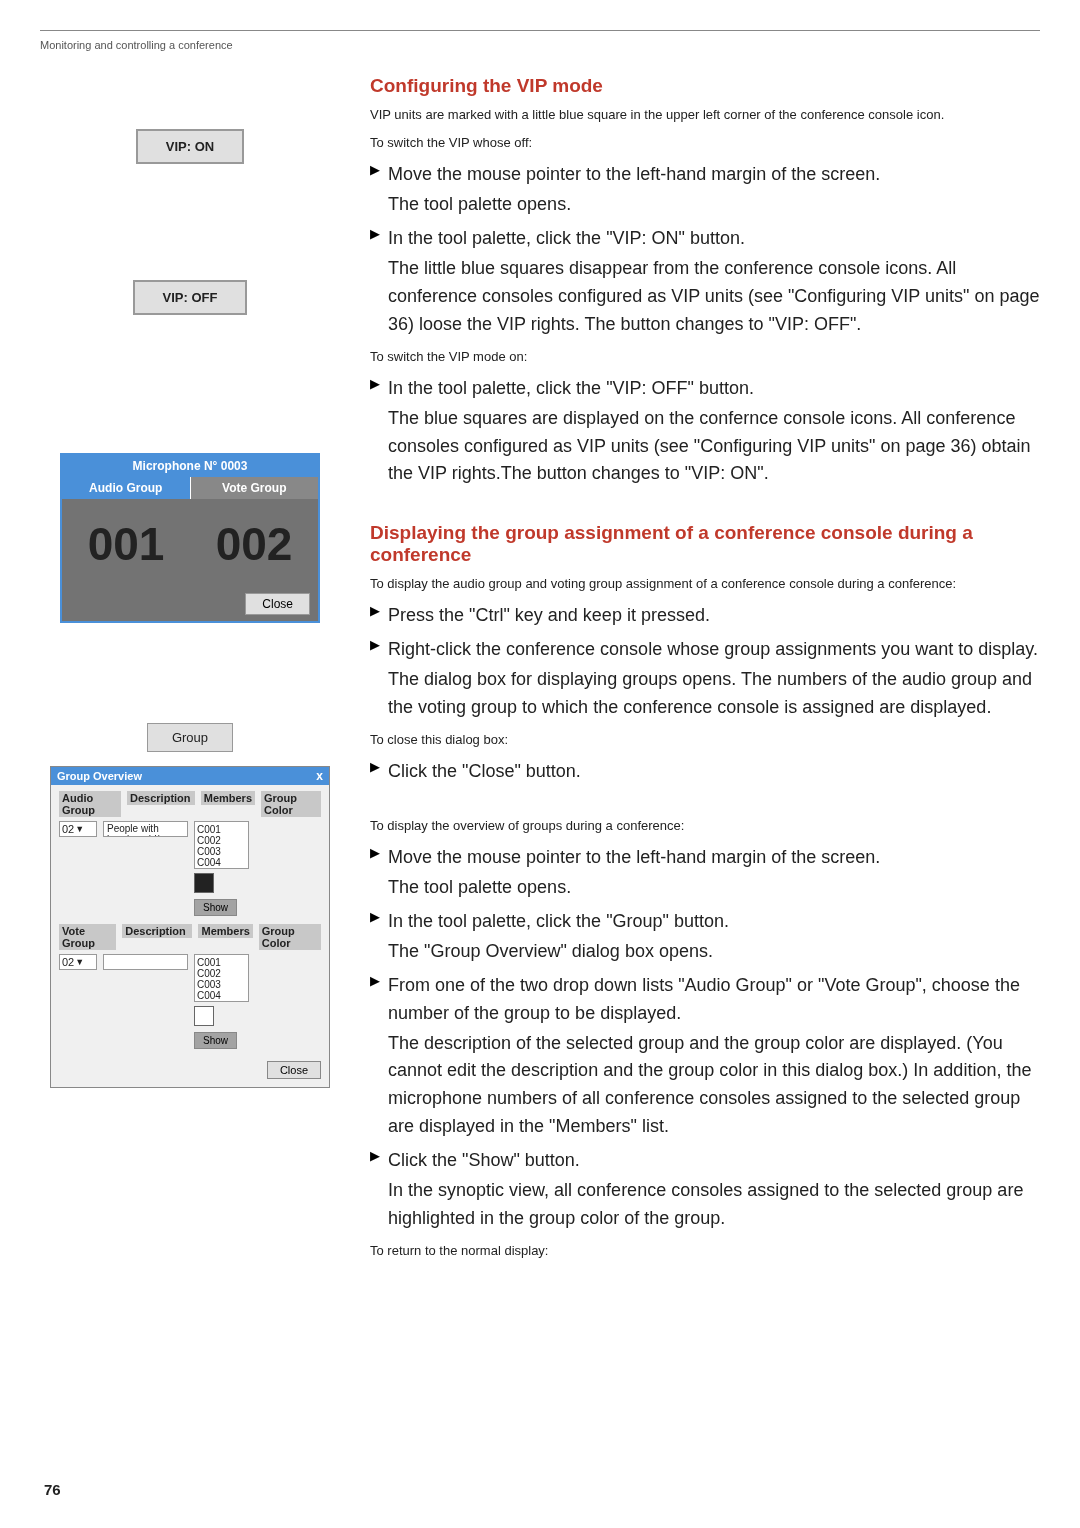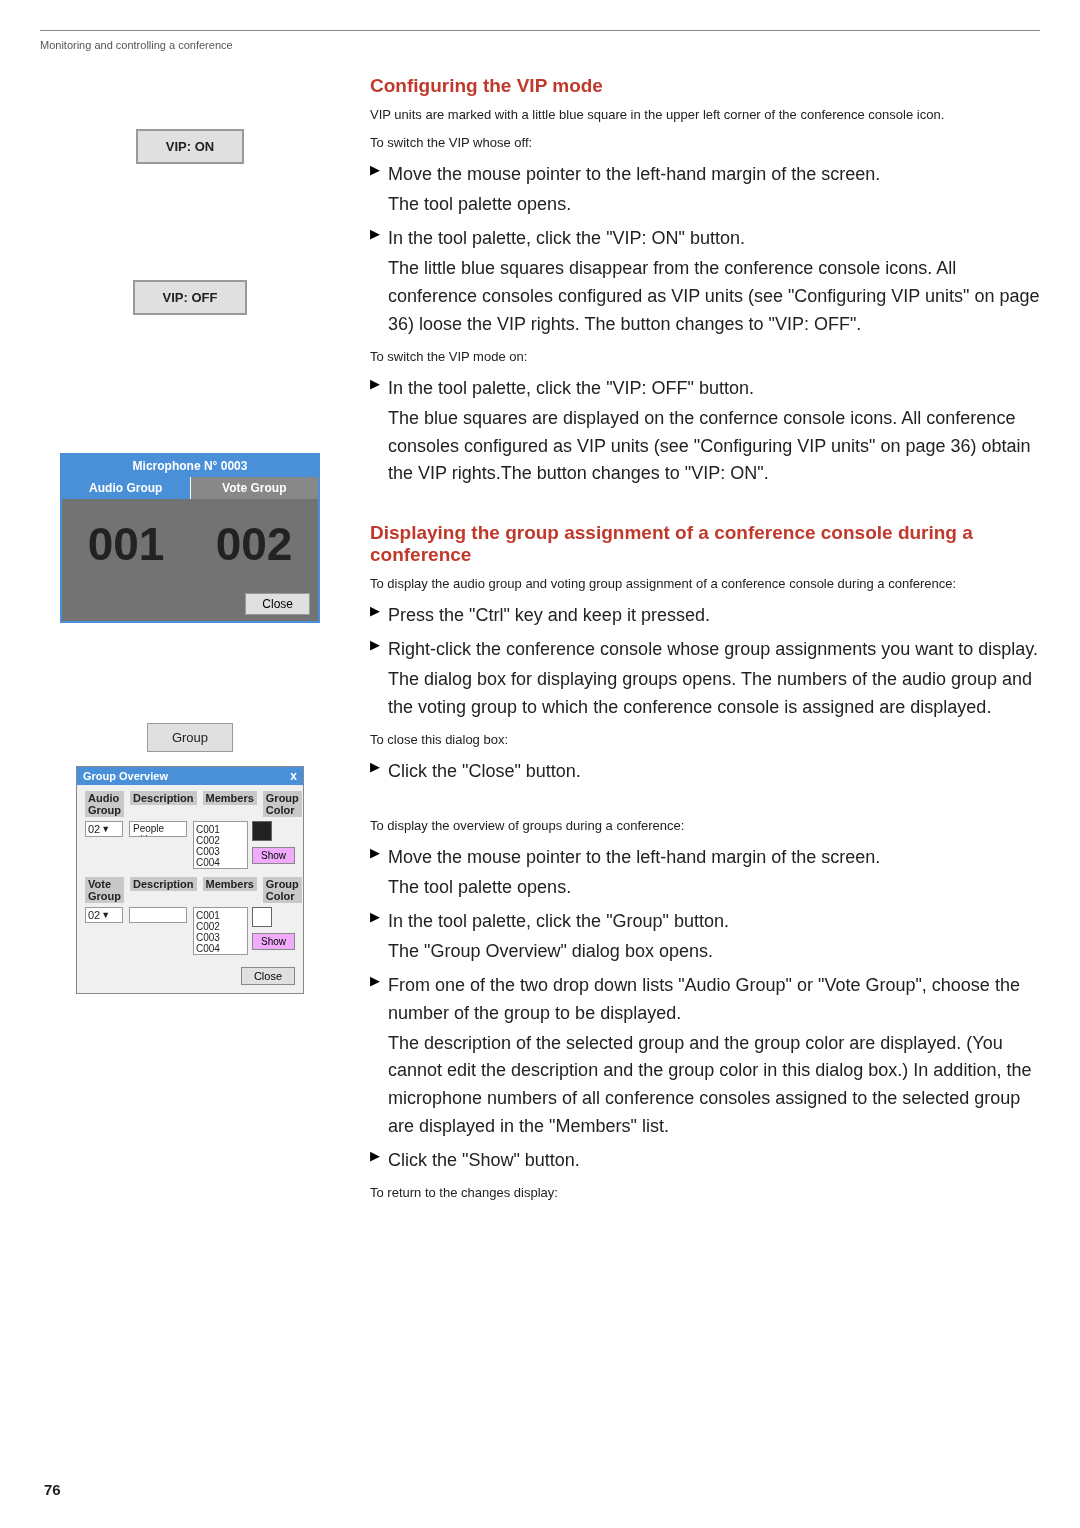--- a/index.html
+++ b/index.html
@@ -162,21 +162,21 @@
       font-size: 13px;
       color: #222;
       display: inline-block;
       margin-top: 10px;
       margin-bottom: 10px;
       cursor: pointer;
     }
     
     .group-overview {
       border: 1px solid #888;
-      width: 228px;
+      width: 280px;
       background: #f0f0f0;
       margin-top: 4px;
       font-size: 11px;
     }
     .group-overview-titlebar {
       background: #4a90d9;
       color: #fff;
       font-size: 11px;
       font-weight: bold;
       padding: 2px 6px;
@@ -214,21 +214,21 @@
       width: 20px;
       height: 20px;
       background: #222;
       border: 1px solid #666;
       display: inline-block;
     }
     .go-color-box.white {
       background: #fff;
     }
     .go-show-btn {
-      background: #f0abfc;
+      background: #a3a3a3;
       border: 1px solid #888;
       padding: 2px 8px;
       font-size: 10px;
       cursor: pointer;
       margin-top: 2px;
     }
     .go-footer {
       display: flex;
       justify-content: flex-end;
       padding: 4px 0 2px 0;
@@ -258,21 +258,21 @@
       color: #222;
     }
     .go-right-col {
       display: flex;
       flex-direction: column;
       align-items: flex-start;
       gap: 4px;
     }
     .members-and-show {
       display: flex;
-      flex-direction: row;
+      flex-direction: column;
       gap: 4px;
       align-items: flex-start;
     }
   </style>
 </head>
 <body>
 
 <div class="page-container">
   <div class="top-rule"></div>
   <div class="breadcrumb">Monitoring and controlling a conference</div>
@@ -457,22 +457,23 @@
         <span class="bullet-arrow">▶</span>
         <span class="bullet-text">
           <span>From one of the two drop down lists "Audio Group" or "Vote Group", choose the number of the group to be displayed.</span>
           <span class="sub-text">The description of the selected group and the group color are displayed. (You cannot edit the description and the group color in this dialog box.) In addition, the microphone numbers of all conference consoles assigned to the selected group are displayed in the "Members" list.</span>
         </span>
       </div>
       <div class="bullet-item">
         <span class="bullet-arrow">▶</span>
         <span class="bullet-text">
           <span>Click the "Show" button.</span>
-        </span>
-      </div>
-
-      <p class="body-text" style="margin-top:8px;">To return to the changes display:</p>
+          <span class="sub-text">In the synoptic view, all conference consoles assigned to the selected group are highlighted in the group color of the group.</span>
+        </span>
+      </div>
+
+      <p class="body-text" style="margin-top:8px;">To return to the normal display:</p>
 
     </div>
   </div>
 
   <div class="page-number">76</div>
 </div>
 
 </body></html>

